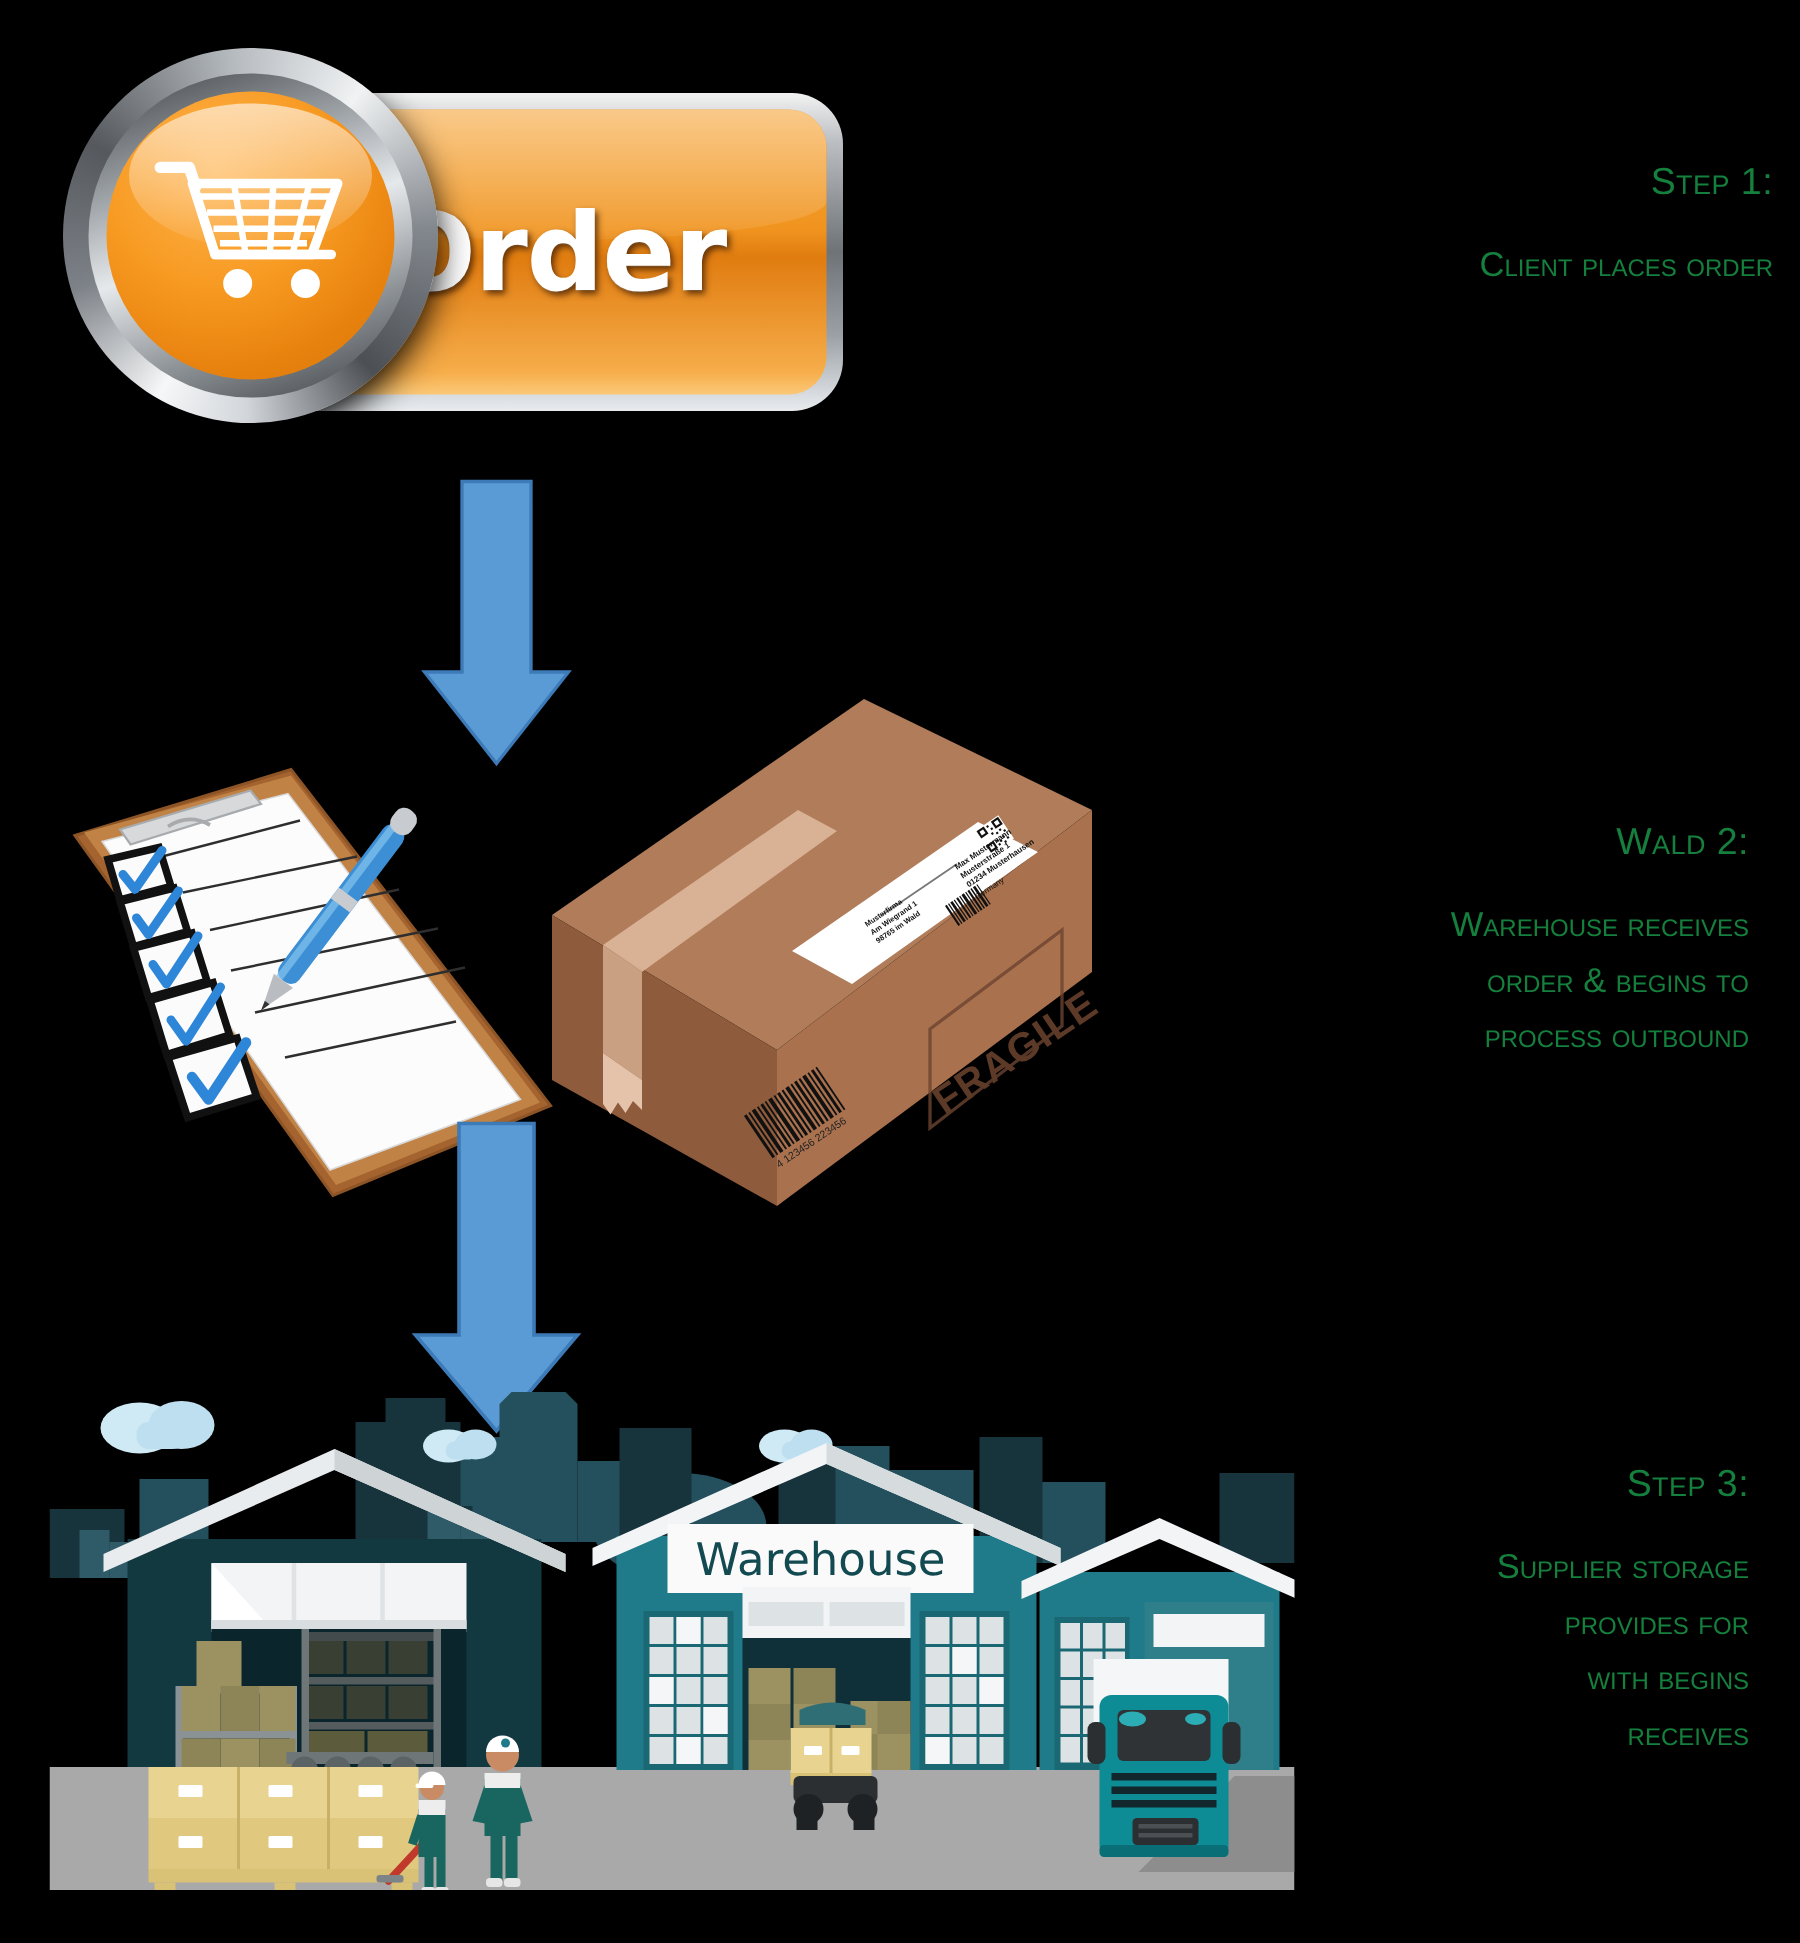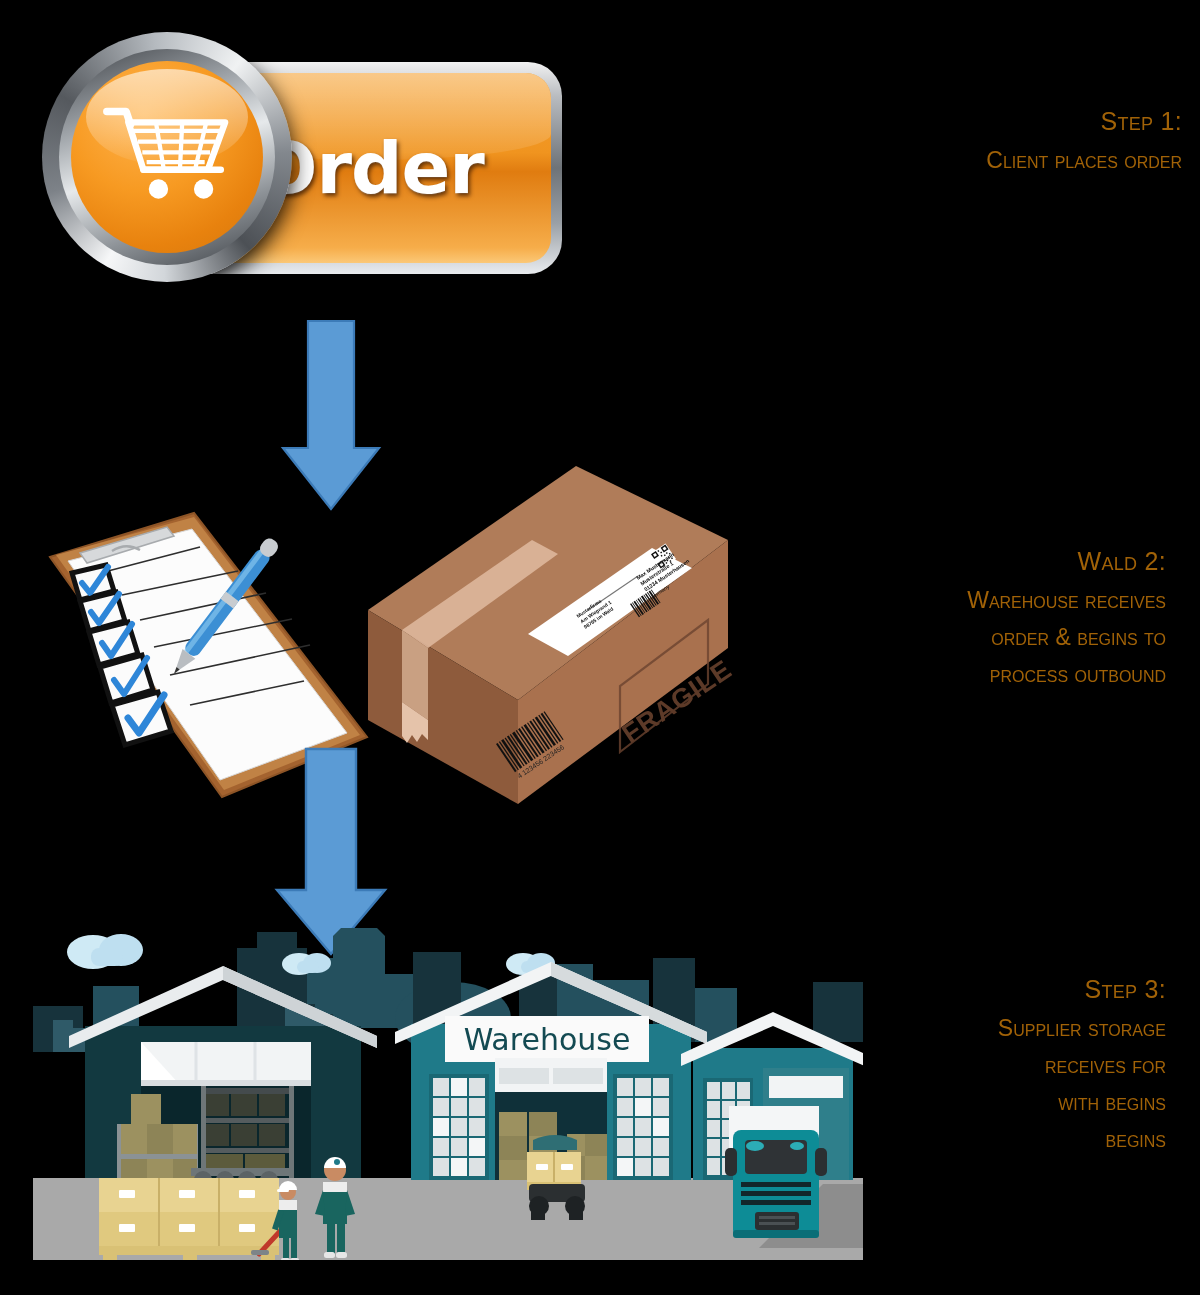--- a/index.html
+++ b/index.html
@@ -8,27 +8,27 @@
     width: 1200px; height: 1295px;
     position: relative; overflow: hidden;
     font-family: "Liberation Sans", sans-serif;
     background: #000000;
   }
 
   
   .tri { position: absolute; width: 0; height: 0; }
 
   
-  .step-block { position: absolute; text-align: right; color: #a16207; }
+  .step-block { position: absolute; text-align: right; color: #15803d; }
   .step-head {
     font-size: 25px; letter-spacing: .3px;
     font-variant: small-caps; font-weight: 400;
     line-height: 1.1; white-space: nowrap;
   }
-  .step-body { margin-top: 6px; }
+  .step-body { margin-top: 22px; }
   .step-line {
     font-size: 23px; font-variant: small-caps;
     line-height: 1.62; white-space: nowrap;
   }
 
   
   #order-graphic { position: absolute; left: 38px; top: 22px; width: 530px; height: 268px; }
   .ob-bar-shadow {
     position: absolute; left: 140px; top: 48px; width: 385px; height: 210px;
     border-radius: 34px; background: #000;
@@ -609,17 +609,17 @@
   </div>
 </div>
 
 <svg class="tri" style="left:862px;top:894px;" width="220" height="136" viewBox="0 0 220 136">
   <polygon points="0,0 220,0 0,136" fill="#5B9BD5"></polygon>
 </svg>
 <div class="step-block" style="left:600px; top:976px; width:566px;">
   <div class="step-head">Step 3:</div>
   <div class="step-body">
     <div class="step-line">Supplier storage</div>
-    <div class="step-line">receives for</div>
+    <div class="step-line">provides for</div>
     <div class="step-line">with begins</div>
-    <div class="step-line">begins</div>
+    <div class="step-line">receives</div>
   </div>
 </div>
 
 </body></html>

